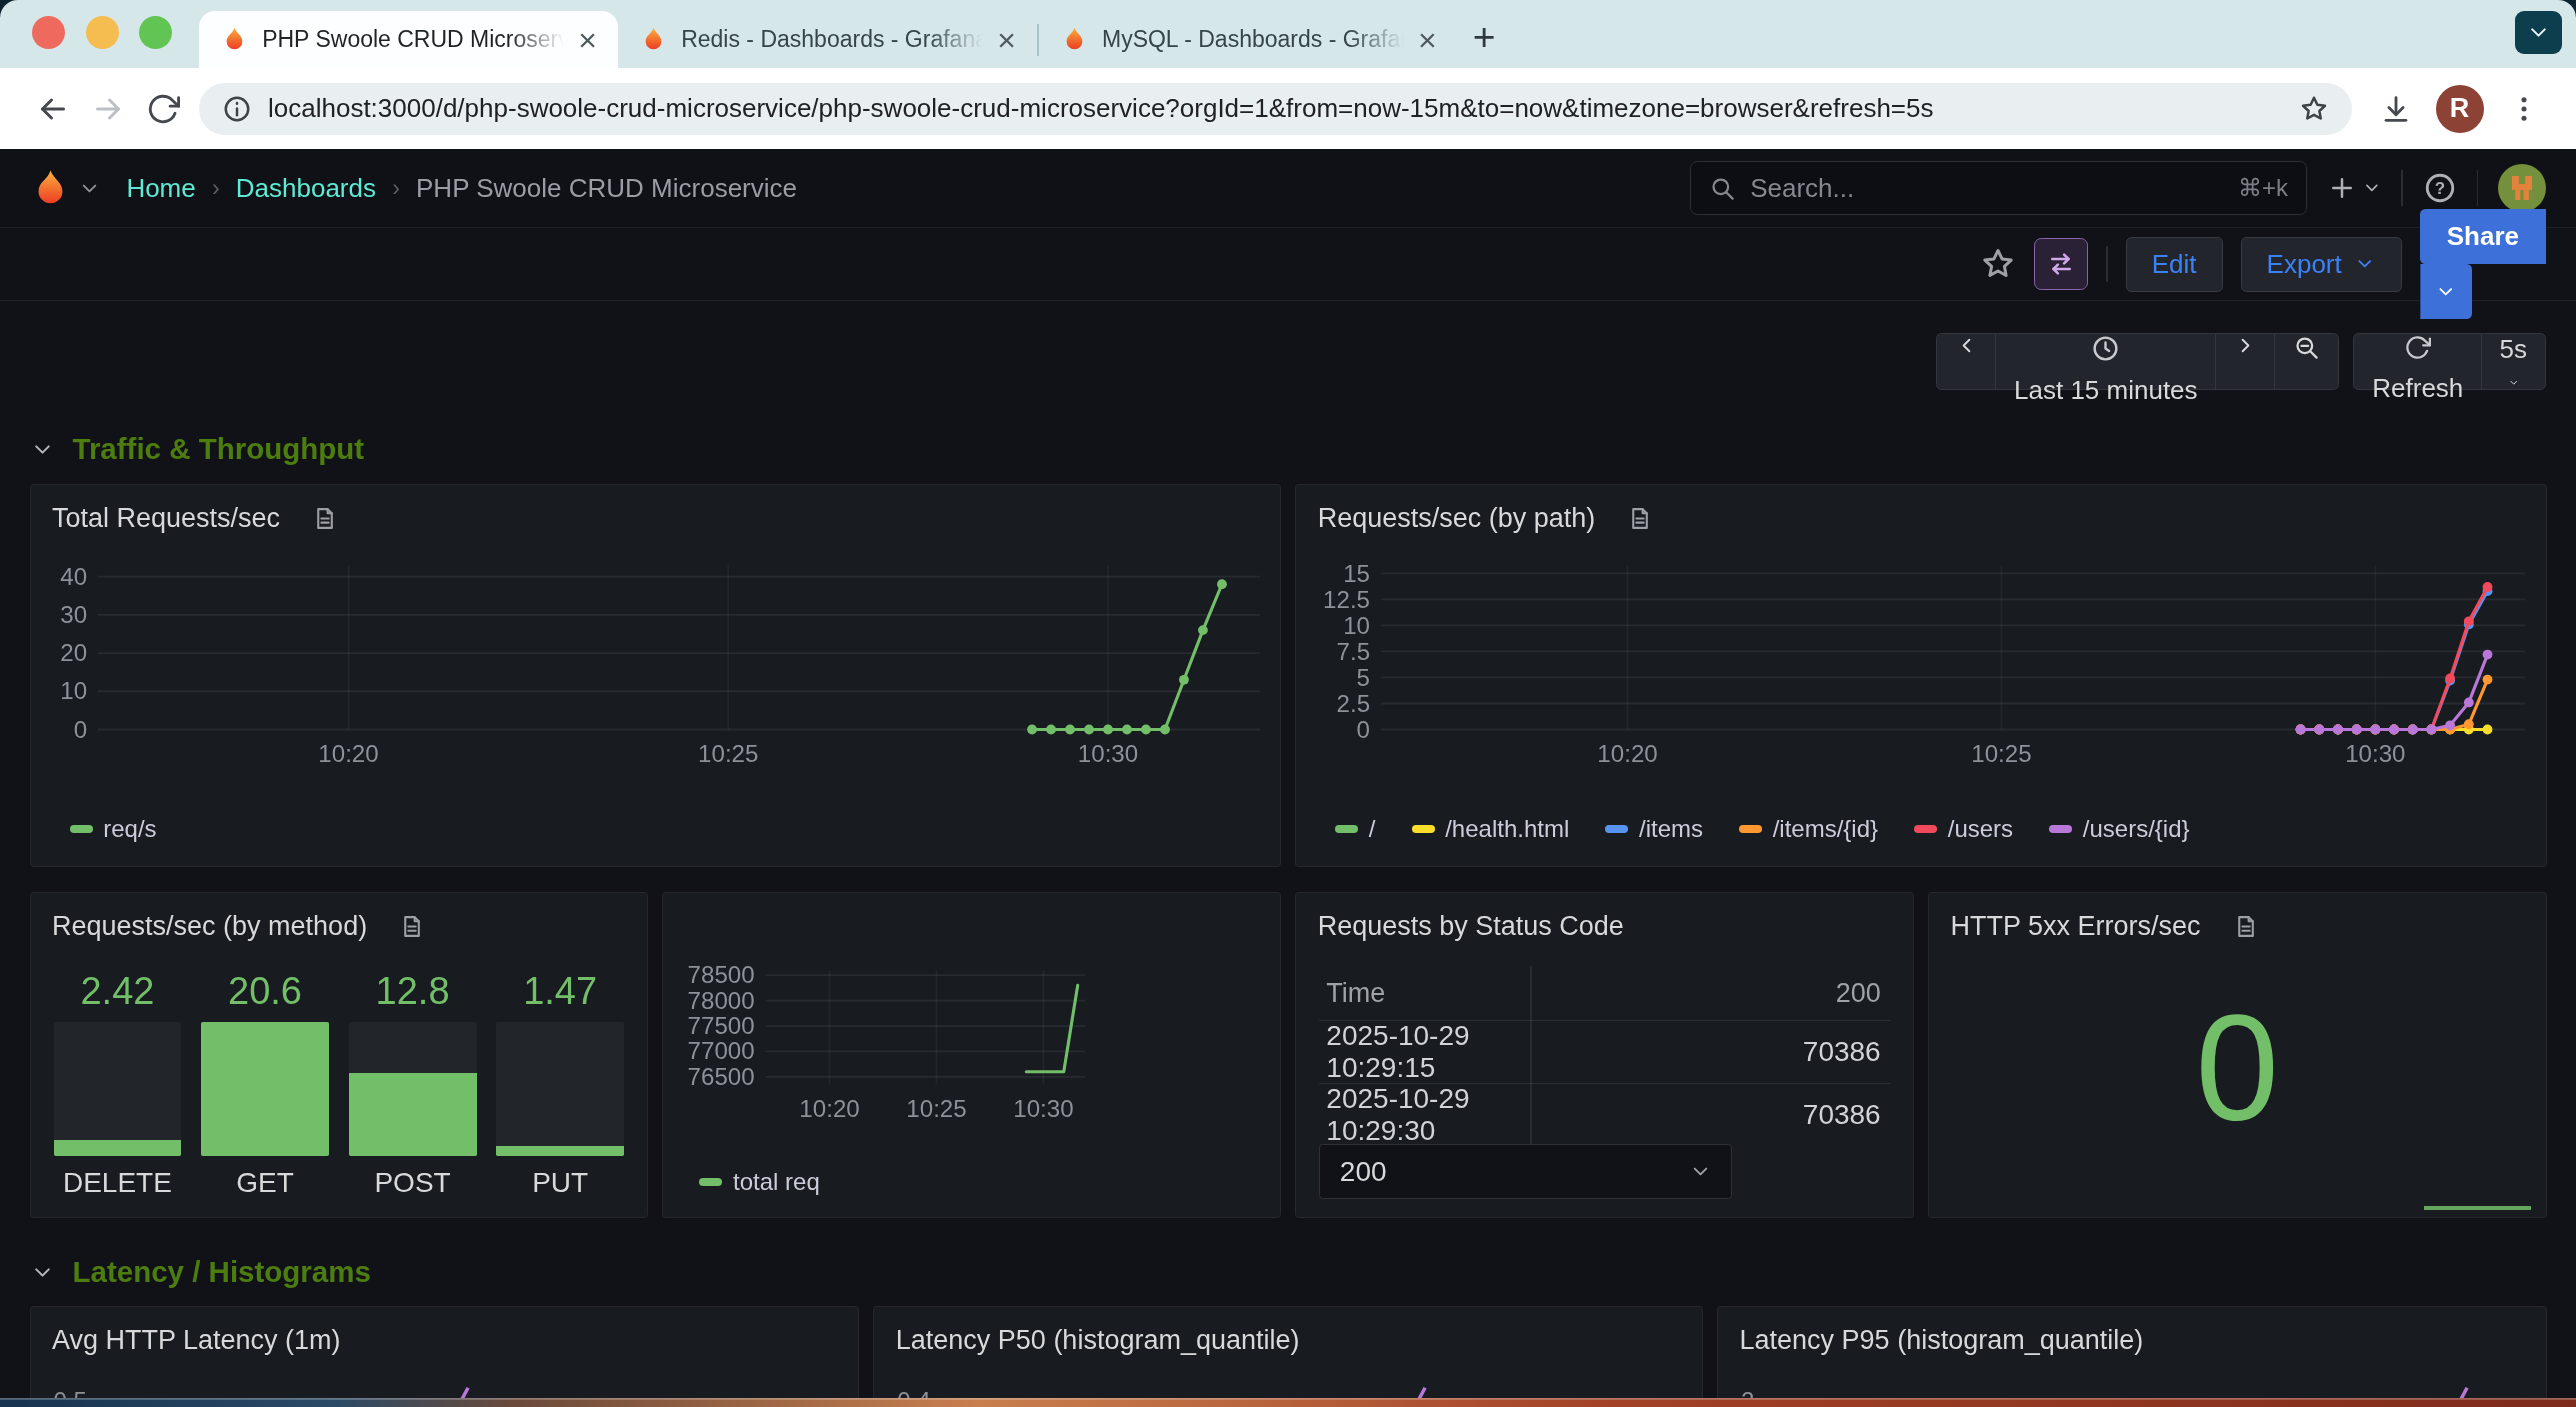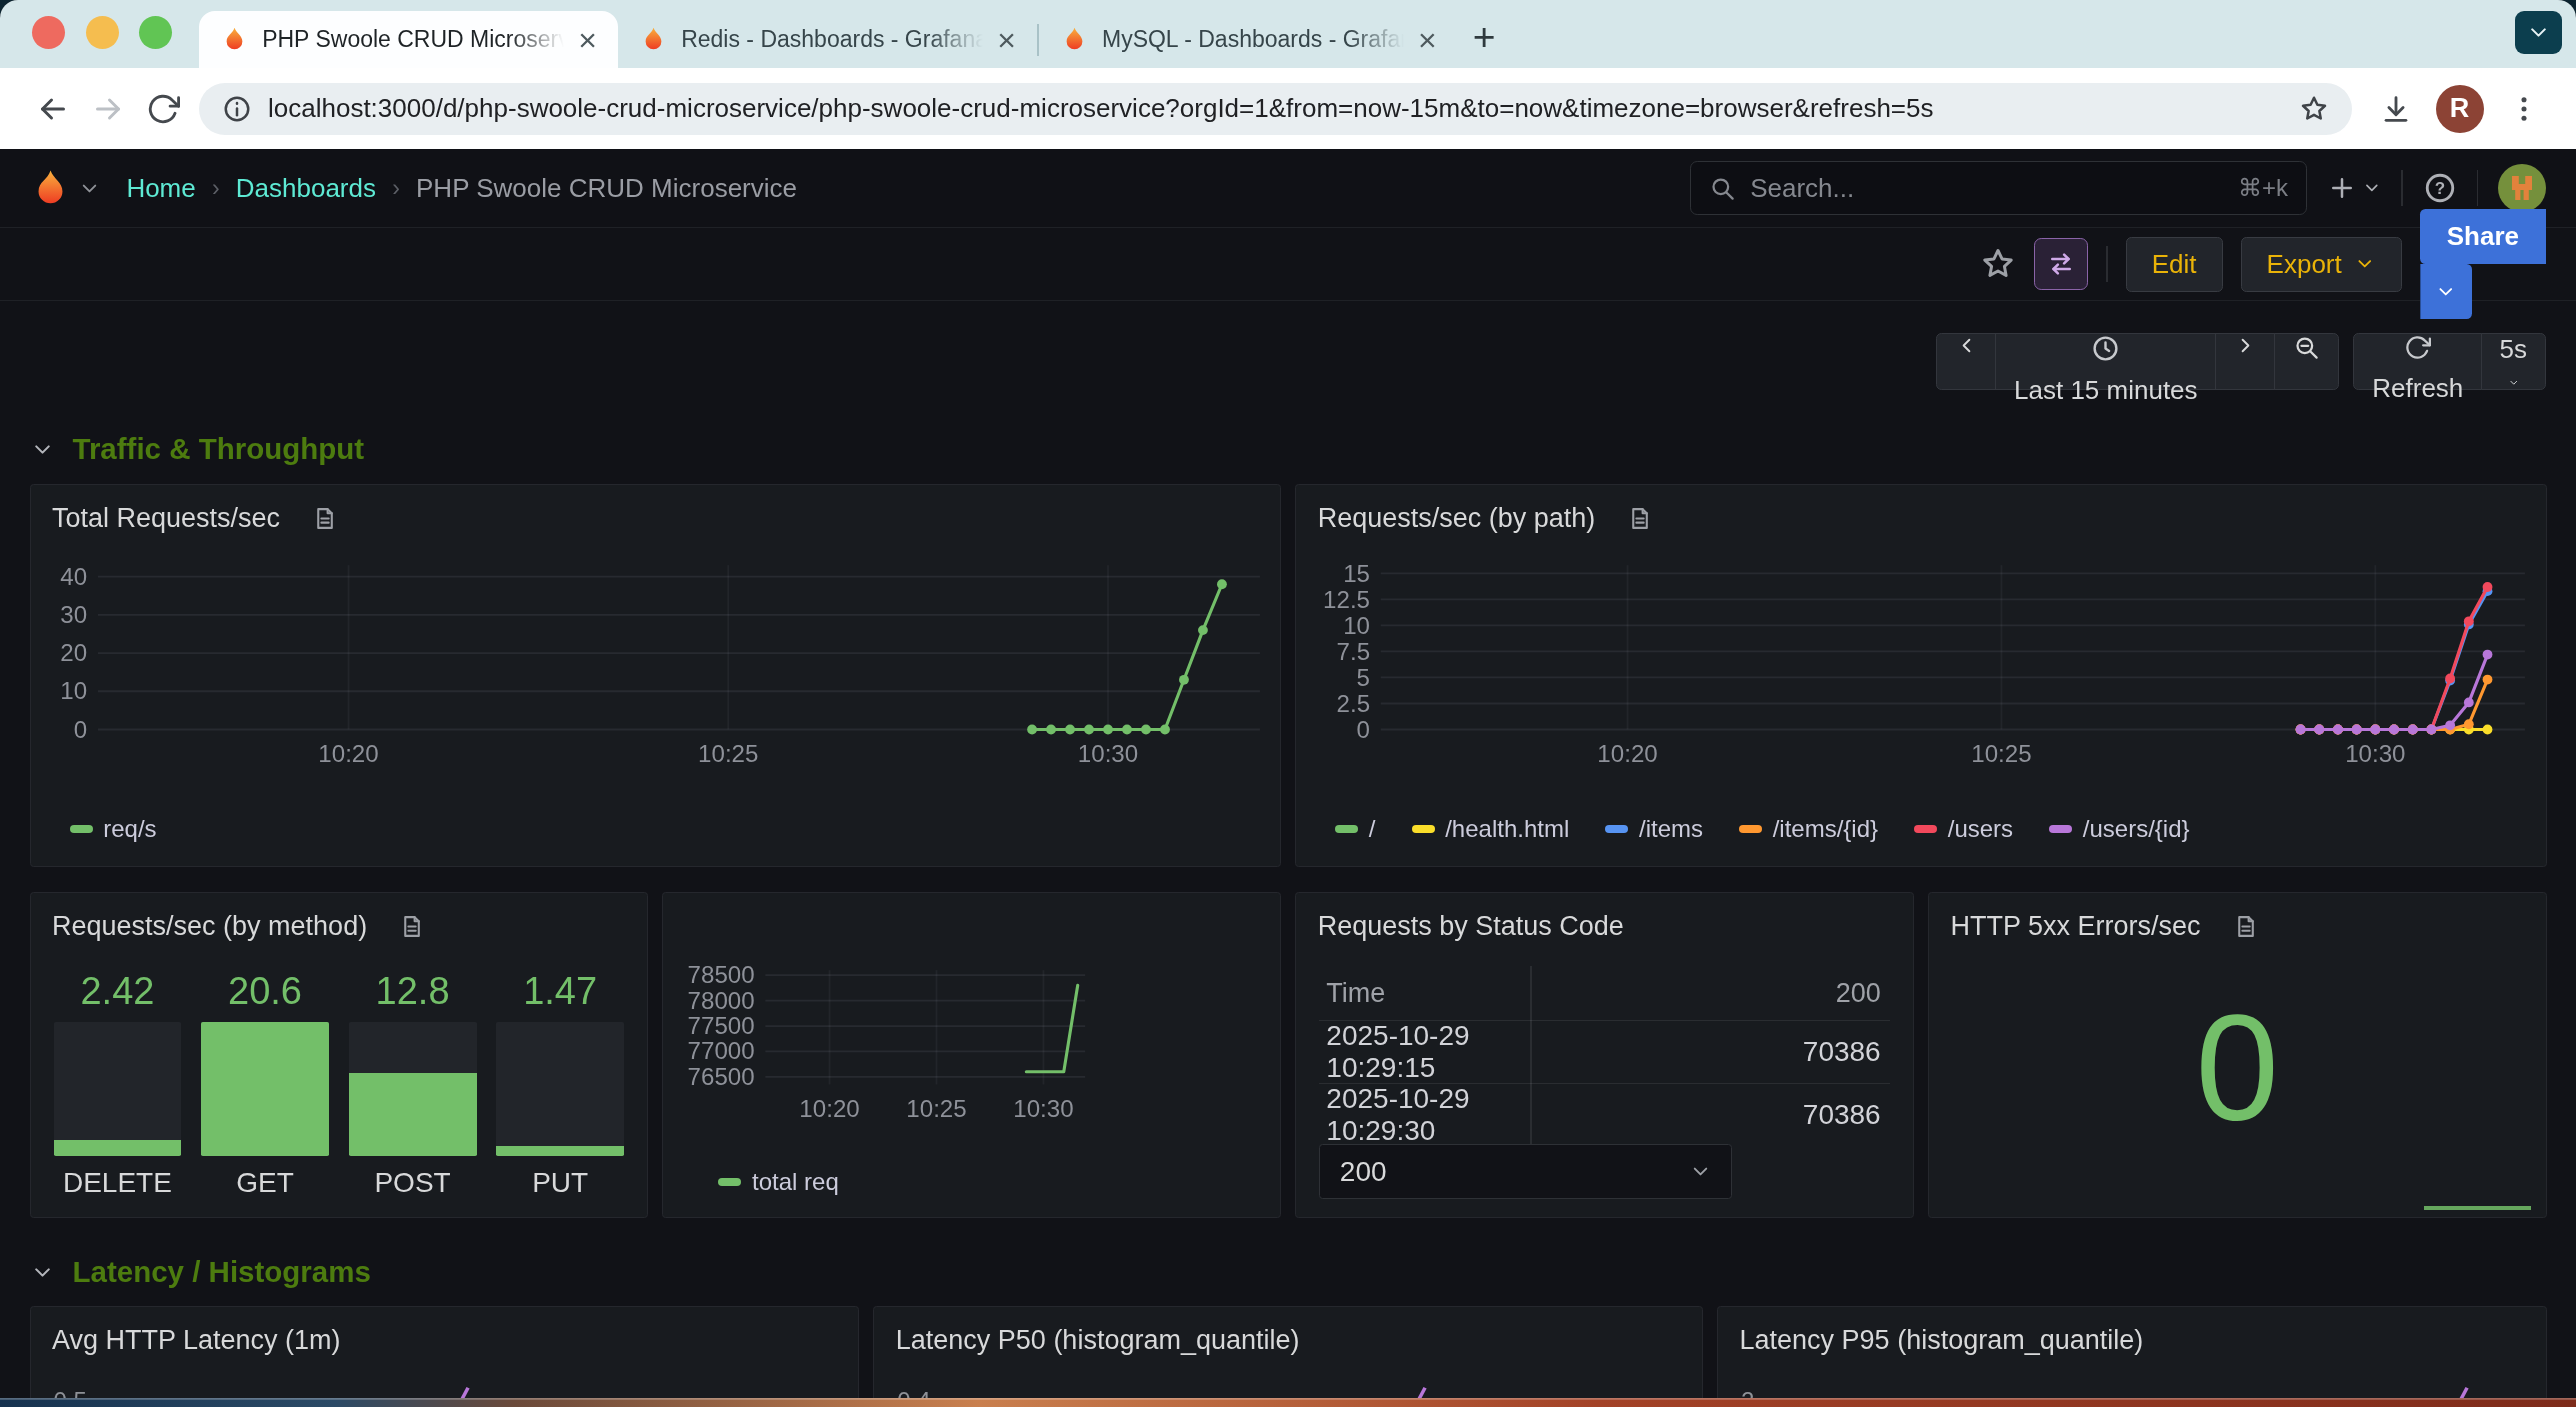--- a/index.html
+++ b/index.html
@@ -36,21 +36,21 @@
   .gf-right{margin-left:auto;display:flex;align-items:center;gap:19.7px;}
   .searchbox{width:617px;height:54px;background:#0d0e13;border:1.8px solid #2e3136;border-radius:7.2px;display:flex;align-items:center;gap:14.3px;padding:0 18px;color:#85888f;font-size:26px;}
   .searchbox .ph{flex:1;}
   .kbd{color:#7b7e85;font-size:24px;}
   .hdivider{width:1.8px;height:36px;background:#2a2c31;}
   .hic{color:#aeb0b6;display:flex;align-items:center;gap:5.4px;}
 
   .gf-subbar{height:73px;background:#111217;border-bottom:1.8px solid #1f2126;display:flex;align-items:center;justify-content:flex-end;gap:18px;padding:0 30px;}
   .subic{color:#9da0a6;display:flex;}
   .swapbtn{width:54px;height:52px;border-radius:7.2px;background:#2a2136;border:1.8px solid #8a63a8;color:#cfa9e8;display:flex;align-items:center;justify-content:center;}
-  .btn{height:55px;border-radius:5.4px;background:#22252b;border:1.8px solid #383b42;color:#eab308;font-size:26px;display:flex;align-items:center;gap:12.5px;padding:0 25px;}
+  .btn{height:55px;border-radius:5.4px;background:#22252b;border:1.8px solid #383b42;color:#3b82f6;font-size:26px;display:flex;align-items:center;gap:12.5px;padding:0 25px;}
   .btn-primary{background:#3d71d9;border:none;color:#fff;font-weight:700;padding:0 27px;border-radius:5.4px 0 0 5.4px;}
   .sharewrap{display:flex;flex-direction:column;}
   .sharecaret{width:52px;height:55px;background:#3d71d9;border-left:1.8px solid rgba(0,0,0,.3);border-radius:0 5.4px 5.4px 0;color:#fff;display:flex;align-items:center;justify-content:center;}
 
   .timebar{margin-top:25px;height:70px;display:flex;align-items:center;justify-content:flex-end;gap:14.3px;padding:0 30px;}
   .tgroup{display:flex;}
   .tb{height:57px;background:#22252b;border:1.8px solid #33363d;color:#d8d9da;font-size:26px;display:flex;align-items:center;gap:12.5px;padding:0 18px;margin-left:-1.8px;flex-direction:column;}
   .tb:first-child{border-radius:5.4px 0 0 5.4px;margin-left:0;}
   .tb:last-child{border-radius:0 5.4px 5.4px 0;}
   .tb .ic{color:#c7c9cd;display:flex;}
@@ -588,21 +588,21 @@
             <line x1="104" y1="13.688888888888883" x2="462" y2="13.688888888888883" stroke="rgba(204,204,220,0.09)" stroke-width="2"></line>
             <text x="92" y="22.688888888888883" text-anchor="end" fill="#8e9199" font-size="27">78500</text>
             <line x1="175.83946488294316" y1="8" x2="175.83946488294316" y2="136" stroke="rgba(204,204,220,0.06)" stroke-width="2"></line>
             <text x="175.83946488294316" y="172" text-anchor="middle" fill="#8e9199" font-size="27">10:20</text>
             <line x1="295.571906354515" y1="8" x2="295.571906354515" y2="136" stroke="rgba(204,204,220,0.06)" stroke-width="2"></line>
             <text x="295.571906354515" y="172" text-anchor="middle" fill="#8e9199" font-size="27">10:25</text>
             <line x1="415.304347826087" y1="8" x2="415.304347826087" y2="136" stroke="rgba(204,204,220,0.06)" stroke-width="2"></line>
             <text x="415.304347826087" y="172" text-anchor="middle" fill="#8e9199" font-size="27">10:30</text>
             <polyline points="396.1471571906355,121.77777777777777 438.05351170568565,121.77777777777777 453.61872909698997,25.066666666666663" fill="none" stroke="#73bf69" stroke-width="3.5" stroke-linejoin="round" stroke-linecap="round"></polyline>
           </svg></div>
-      <div class="legend" style="left:55px;bottom:21.5px">
+      <div class="legend" style="left:36px;bottom:21.5px">
           <span class="li">
             <span class="pill" style="background: rgb(115, 191, 105);"></span>
             <span>total req</span>
           </span>
         </div>
     </div>
 
     <div class="panel">
       <div class="ptrow">
           <span class="ptitle">Requests by Status Code</span>

